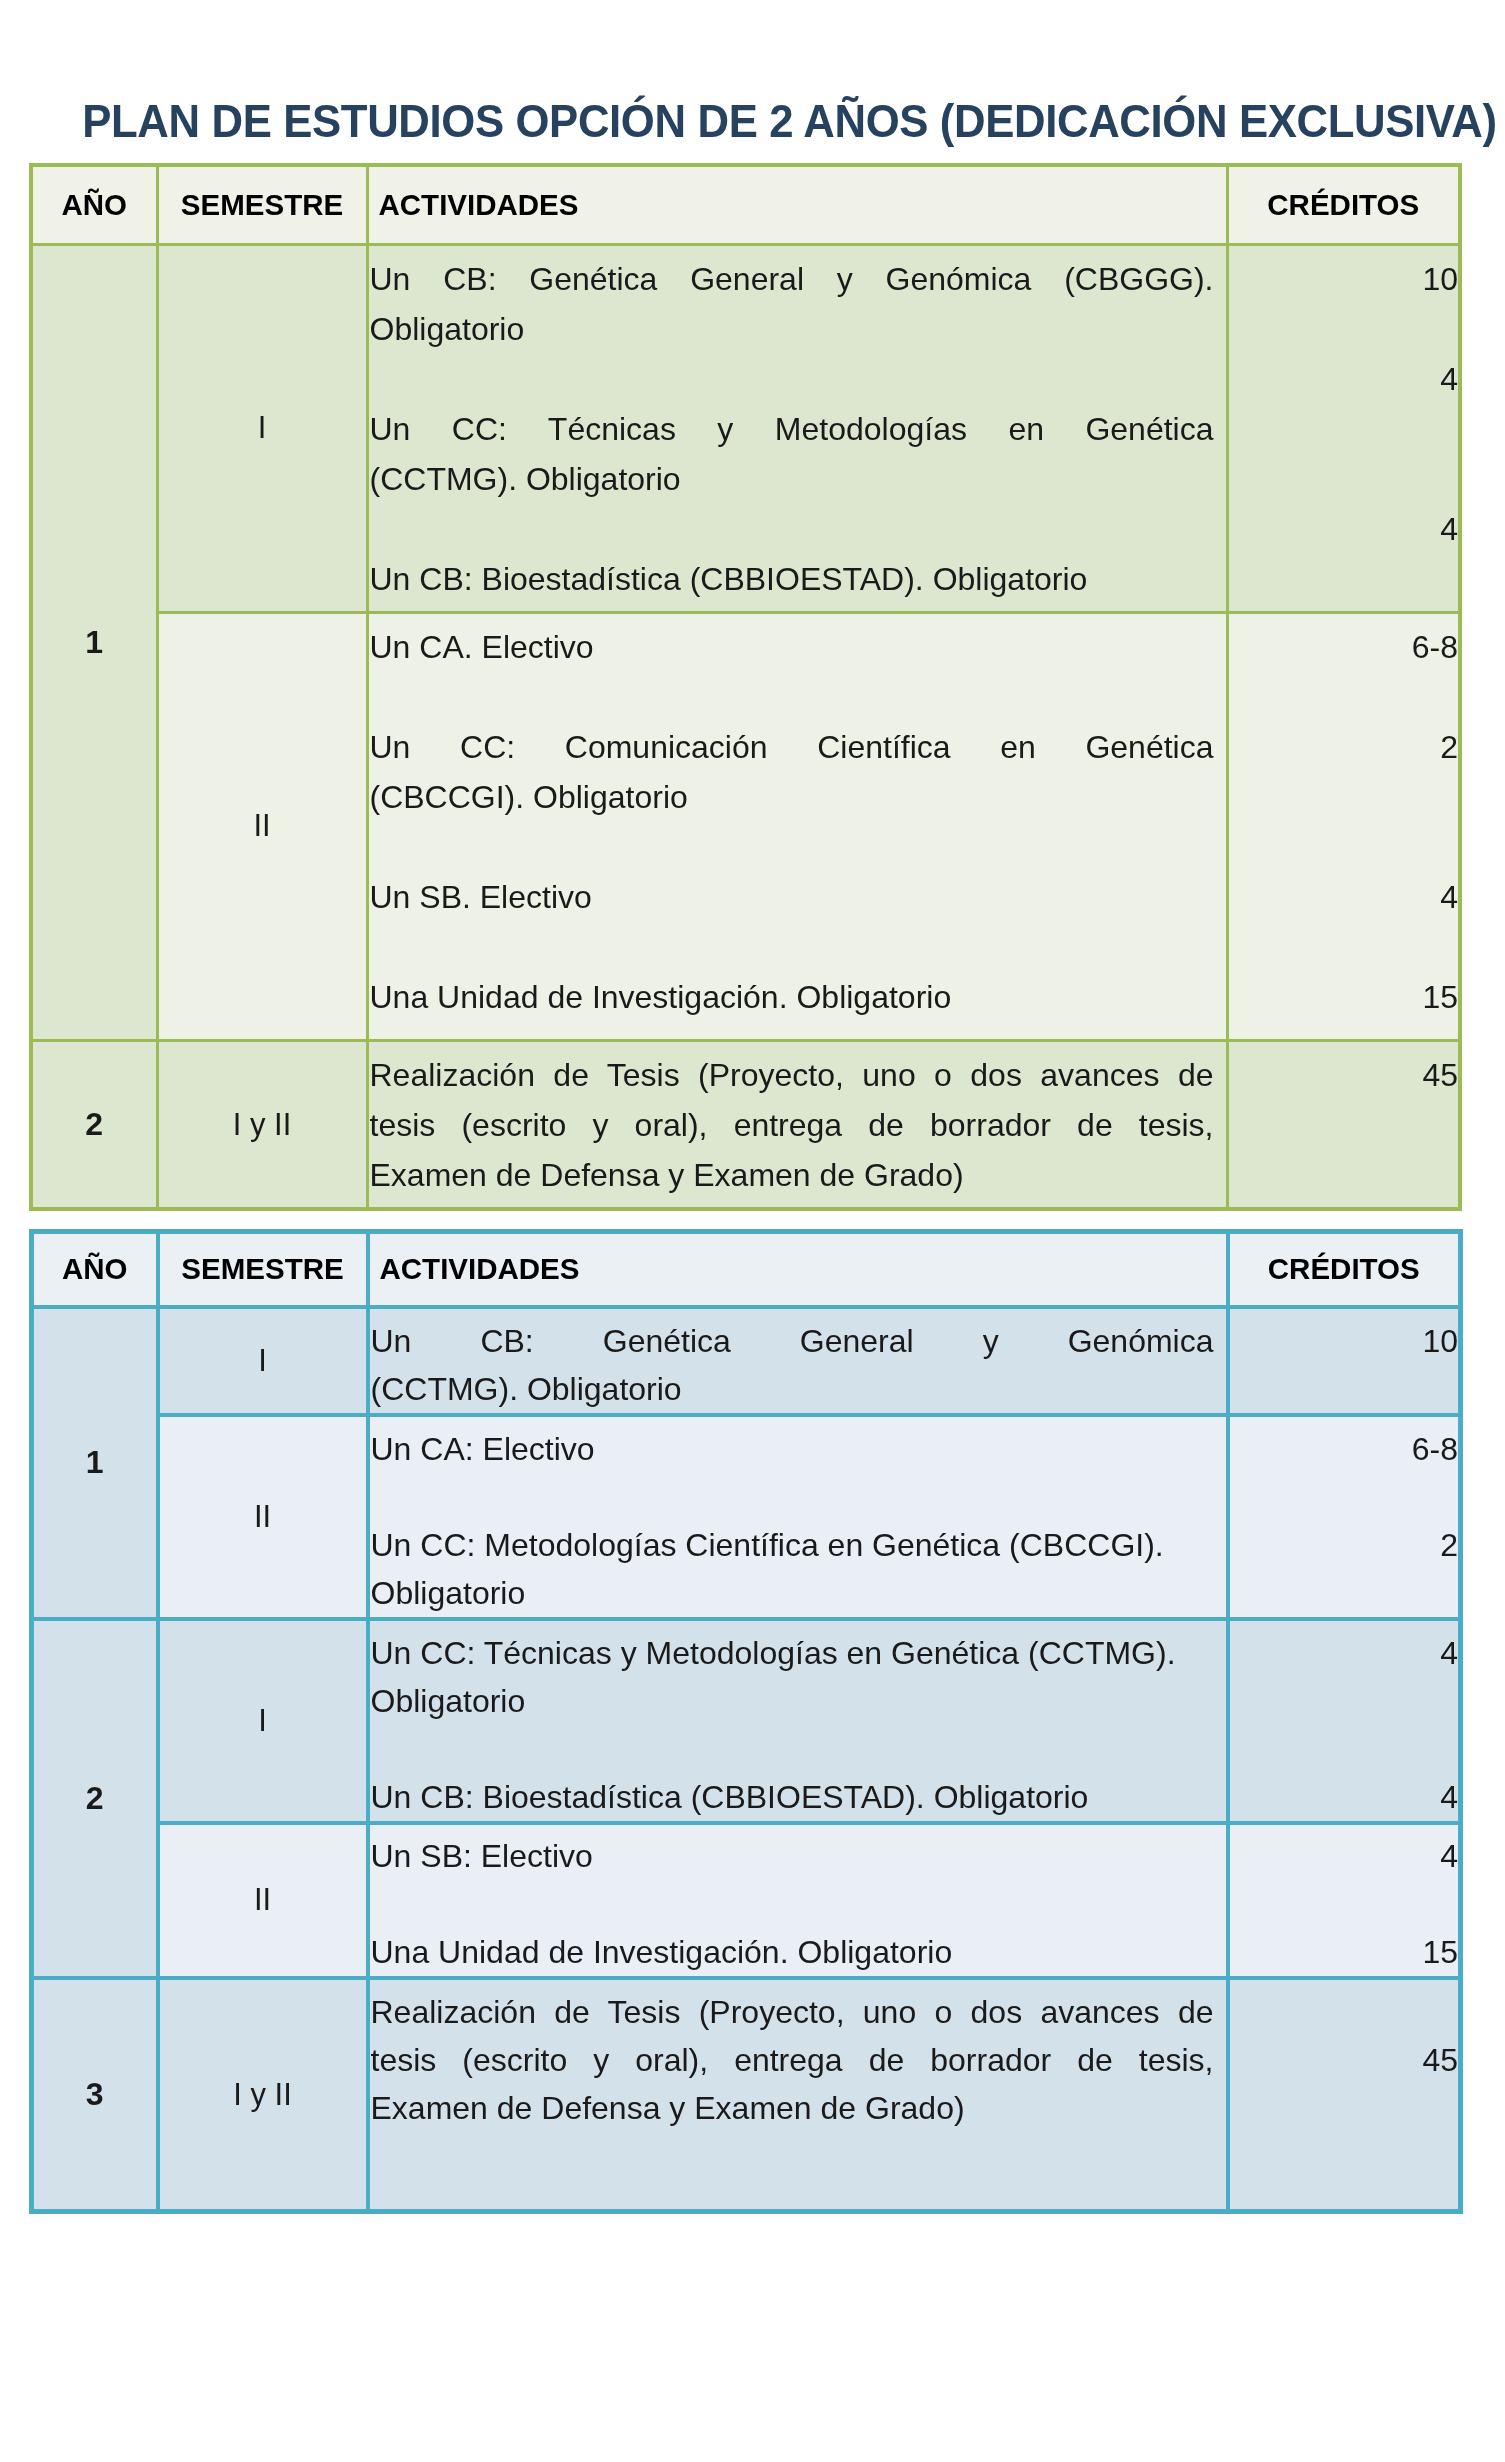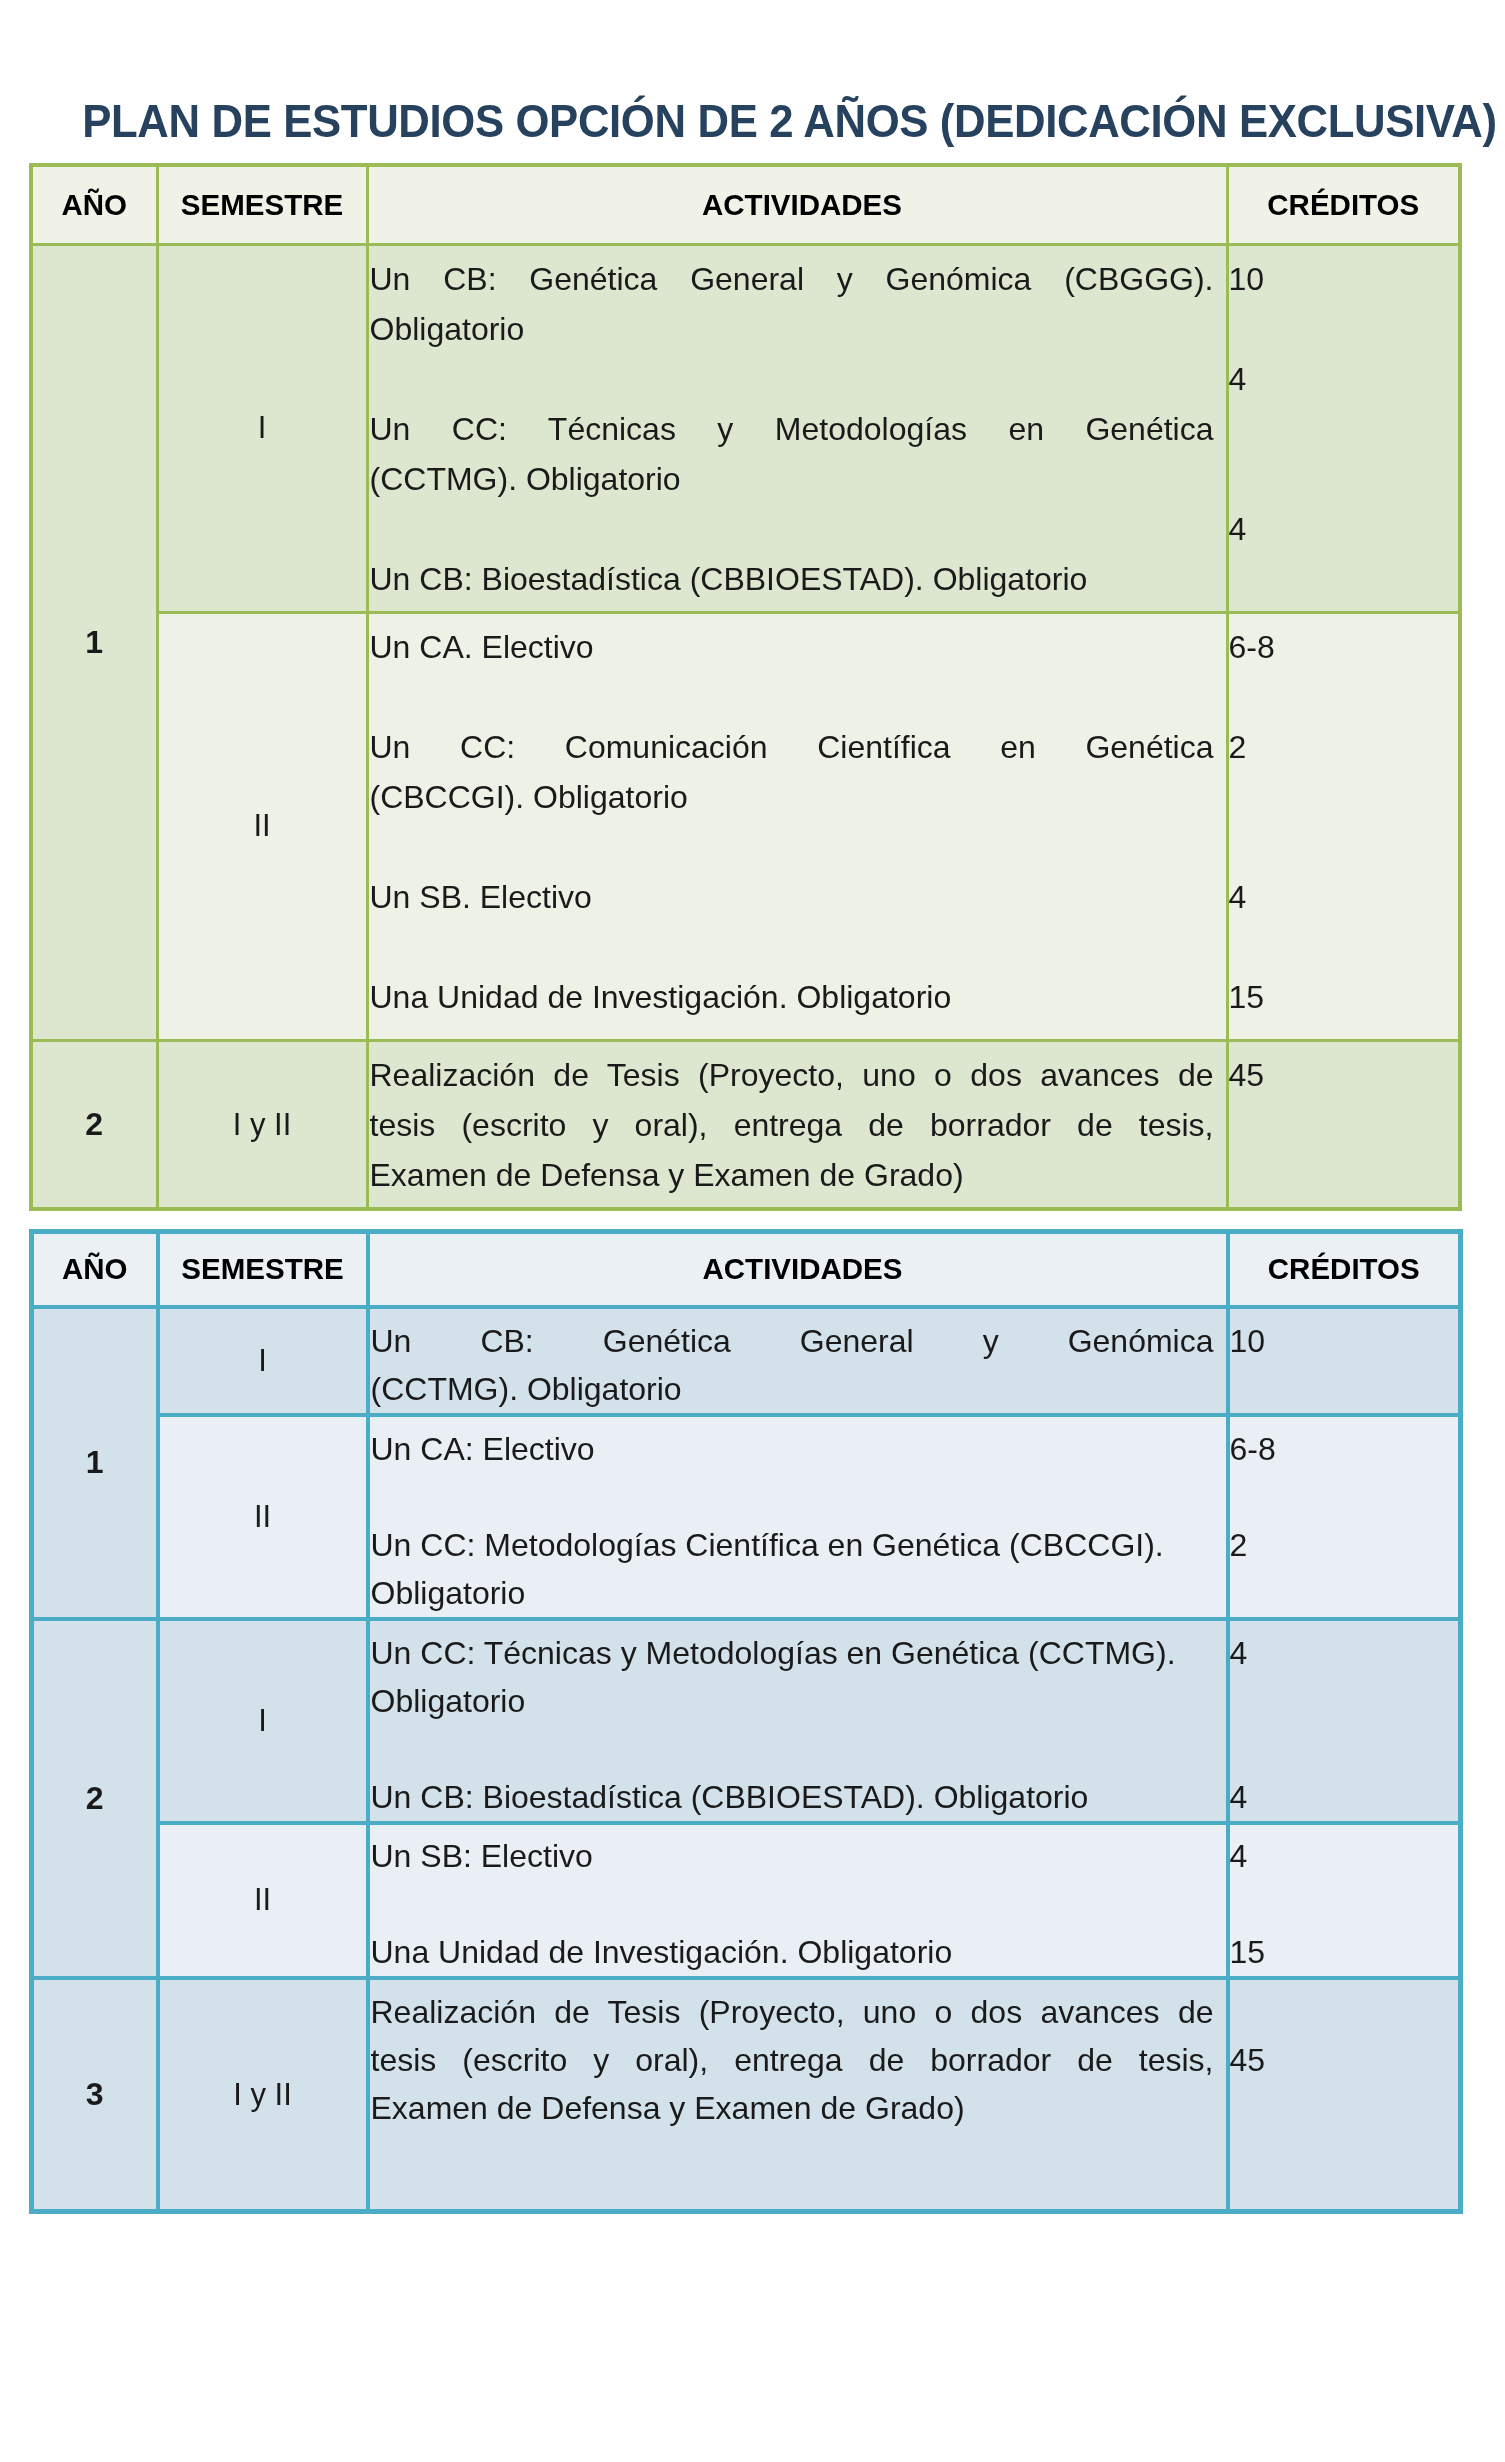--- a/index.html
+++ b/index.html
@@ -17,35 +17,35 @@
   .wrap{padding-top:89px;margin-left:29px;width:1188px;}
   .title{margin:0;text-align:center;font-size:47px;line-height:63px;font-weight:bold;color:var(--title-text);white-space:nowrap;}
   .title .tx{display:inline-block;transform:scaleX(.93);transform-origin:center;letter-spacing:-0.4px;}
   .title2{margin-top:73px;}
   table{border-collapse:collapse;table-layout:fixed;width:1429px;}
   #t1{margin-top:11.3px;border:4.3px solid var(--t1-border);}
   #t1 th,#t1 td{border:3.5px solid var(--t1-border);}
   #t2{margin-top:17.4px;border:5.2px solid var(--t2-border);}
   #t2 th,#t2 td{border:4.3px solid var(--t2-border);}
   th{font-size:29.5px;font-weight:bold;color:#000;text-align:center;padding:0;}
-  th.h-act{text-align:center;padding-left:10px;}
+  th.h-act{text-align:left;padding-left:10px;}
   td{padding:0;}
   
   #t1 .hdr th{background:var(--t1-header-bg);}
   #t1 .dark{background:var(--t1-dark);}
   #t1 .light{background:var(--t1-light);}
   #t2 .hdr th{background:var(--t2-header-bg);}
   #t2 .dark{background:var(--t2-dark);}
   #t2 .light{background:var(--t2-light);}
   
   td.year{text-align:center;vertical-align:middle;font-size:32px;font-weight:bold;}
   td.sem{text-align:center;vertical-align:middle;font-size:31px;}
   td.cell{vertical-align:top;padding-top:7.8px;font-size:32px;}
   td.act{padding-left:1px;padding-right:12px;text-align:left;}
-  td.cred{text-align:left;}
+  td.cred{text-align:right;}
   .ln{height:50px;line-height:50px;overflow:hidden;}
   #t2 .ln{height:48px;line-height:48px;}
   .st{text-align:justify;text-align-last:justify;}
 </style>
 </head>
 <body>
 
 <div class="wrap">
 
   <h1 class="title"><span class="tx">PLAN DE ESTUDIOS OPCIÓN DE 2 AÑOS (DEDICACIÓN EXCLUSIVA)</span></h1>

